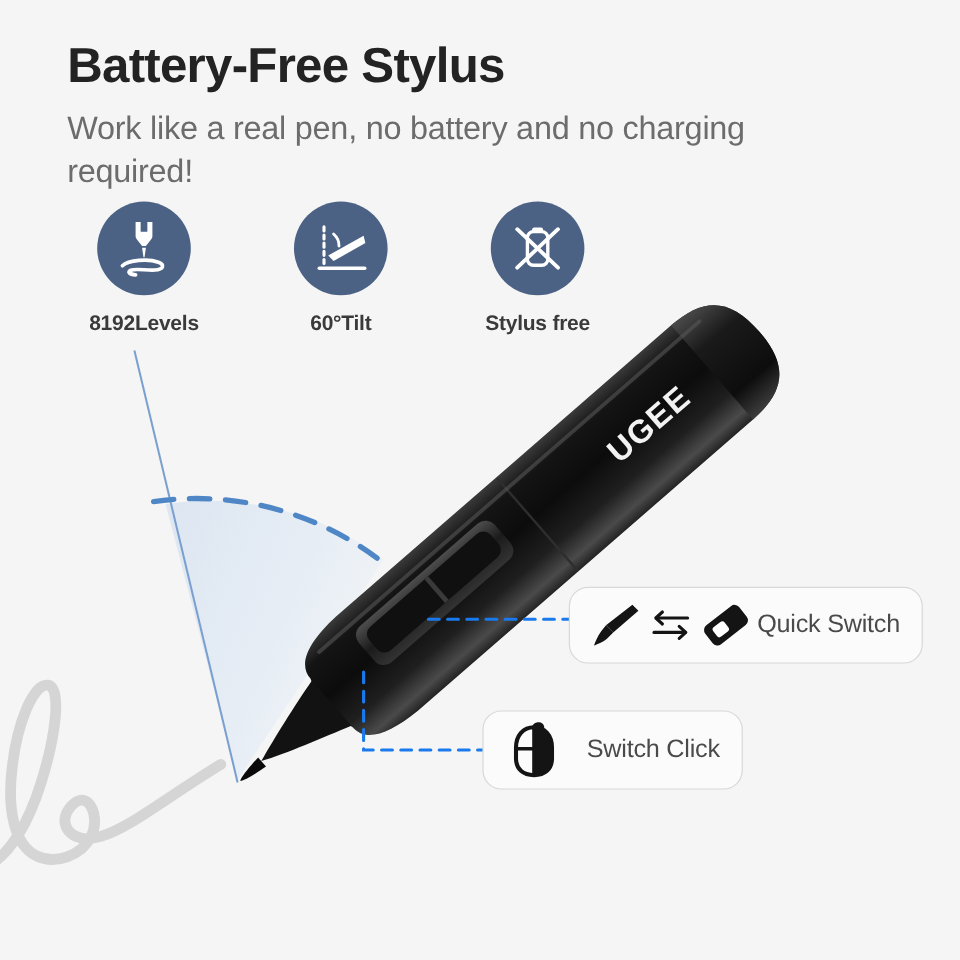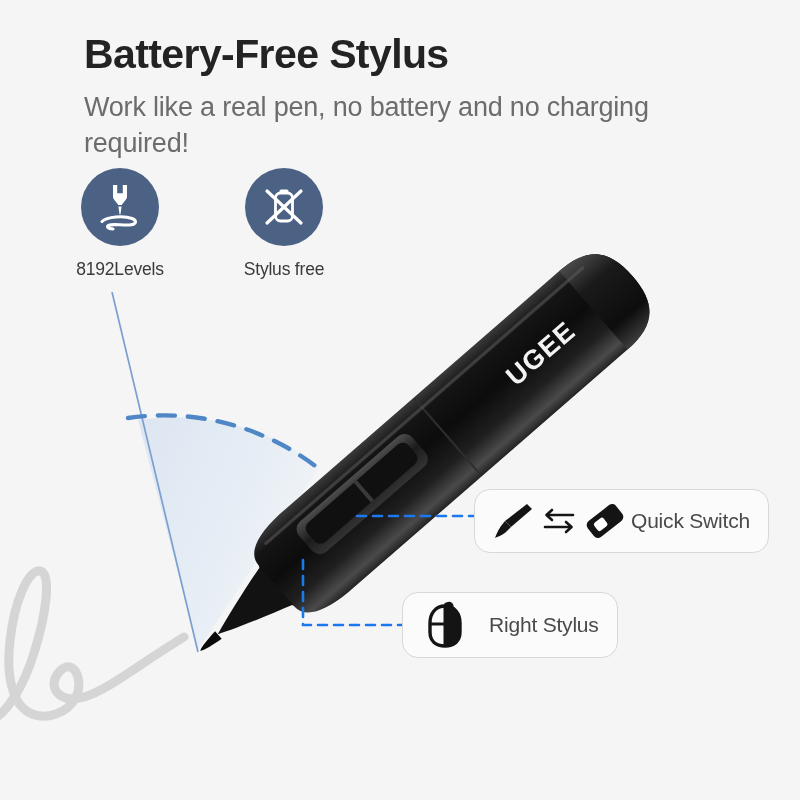--- a/index.html
+++ b/index.html
@@ -6,33 +6,33 @@
   html,body { width:800px; height:800px; }
   body {
     background:#f5f5f5;
     font-family:"Liberation Sans", sans-serif;
     position:relative;
     overflow:hidden;
     -webkit-font-smoothing:antialiased;
   }
 
   
-  .header { position:absolute; left:84px; top:32px; width:660px; }
+  .header { position:absolute; left:56px; top:32px; width:660px; }
   .title {
     font-size:41px; font-weight:bold; color:#232323;
     letter-spacing:-0.6px; line-height:1.12;
   }
   .subtitle {
     margin-top:12px; font-size:27px; color:#6c6c6c;
     line-height:1.33; letter-spacing:-0.2px; max-width:590px;
   }
 
   
   .badges { position:absolute; left:70px; top:168px; display:flex; gap:64px; }
-  .badge { width:100px; display:flex; flex-direction:column; align-items:center; }
+  .badge { width:100px; display:flex; flex-direction:column; align-items:center;font-weight:bold; }
   .badge-circle {
     width:78px; height:78px; border-radius:50%;
     background:#4b6285;
     display:flex; align-items:center; justify-content:center;
   }
   .badge-label {
     margin-top:13px; font-size:17.5px; color:#3a3a3a;
     white-space:nowrap; letter-spacing:-0.2px;
   }
   .badge:nth-child(1) .badge-label { margin-left:0; }
@@ -81,20 +81,31 @@
         <g fill="#ffffff">
           <path d="M17 3 h4.2 v8.2 h5.6 V3 H31 v11.6 c0 1.4 -0.7 2.4 -1.6 3.6 L25.6 23 h-3.2 l-3.8 -4.8 C17.7 17 17 16 17 14.6 Z"></path>
           <path d="M22.4 24.4 h3.2 l-1.1 7.6 c-0.1 0.7 -0.9 0.7 -1 0 Z"></path>
         </g>
         <path d="M6 39.5 C11 34.5 28 33.5 36 36.5 C42 38.8 40 42.6 33 43 C26 43.4 17 41.6 13 43.2 C10 44.4 11.5 46.6 17 47" fill="none" stroke="#ffffff" stroke-width="3.1" stroke-linecap="round" stroke-linejoin="round"></path>
       </svg>
     </div>
     <div class="badge-label">8192Levels</div>
   </div>
 
+  <div class="badge">
+    <div class="badge-circle">
+      <svg width="50" height="50" viewBox="0 0 50 50" aria-hidden="true">
+        <line x1="11" y1="7" x2="11" y2="38" stroke="#ffffff" stroke-width="2.6" stroke-linecap="round" stroke-dasharray="3.4 3.4"></line>
+        <path d="M19 13 A13 13 0 0 1 23.5 23" fill="none" stroke="#ffffff" stroke-width="2.4" stroke-linecap="round"></path>
+        <path d="M44 14.5 L45.5 20.5 L19 35.5 L14.5 31 Z" fill="#ffffff"></path>
+        <line x1="7" y1="41.5" x2="45" y2="41.5" stroke="#ffffff" stroke-width="2.8" stroke-linecap="round"></line>
+      </svg>
+    </div>
+    <div class="badge-label">60°Tilt</div>
+  </div>
 
   <div class="badge">
     <div class="badge-circle">
       <svg width="50" height="50" viewBox="0 0 50 50" aria-hidden="true">
         <rect x="16.5" y="11" width="17" height="28" rx="5" fill="none" stroke="#ffffff" stroke-width="2.8"></rect>
         <rect x="20.5" y="7.5" width="9" height="4" rx="1.6" fill="#ffffff"></rect>
         <line x1="8" y1="9" x2="42" y2="41" stroke="#ffffff" stroke-width="3.2" stroke-linecap="round"></line>
         <line x1="42" y1="9" x2="8" y2="41" stroke="#ffffff" stroke-width="3.2" stroke-linecap="round"></line>
       </svg>
     </div>
@@ -213,14 +224,14 @@
 
 <div class="callout" id="callout-right-click">
   <svg width="40" height="48" viewBox="0 0 40 48">
     <path d="M20 5 C29 5 35 12 35 22 L35 31 C35 40 29 45 20 45 C11 45 5 40 5 31 L5 22 C5 12 11 5 20 5 Z" fill="none" stroke="#141414" stroke-width="3.4"></path>
     <path d="M20 5 C29 5 35 12 35 22 L20 22 Z" fill="#141414"></path>
     <path d="M35 24 L35 31 C35 40 29 45 20 45 L20 24 Z" fill="#141414"></path>
     <line x1="20" y1="6" x2="20" y2="44" stroke="#141414" stroke-width="3"></line>
     <line x1="6" y1="23" x2="34" y2="23" stroke="#141414" stroke-width="3"></line>
     <path d="M20 6 C20 2 26 1 27 5" fill="none" stroke="#141414" stroke-width="3.2" stroke-linecap="round"></path>
   </svg>
-  <span class="callout-label">Right Stylus</span>
+  <span class="callout-label">Switch Click</span>
 </div>
 
 </body></html>

